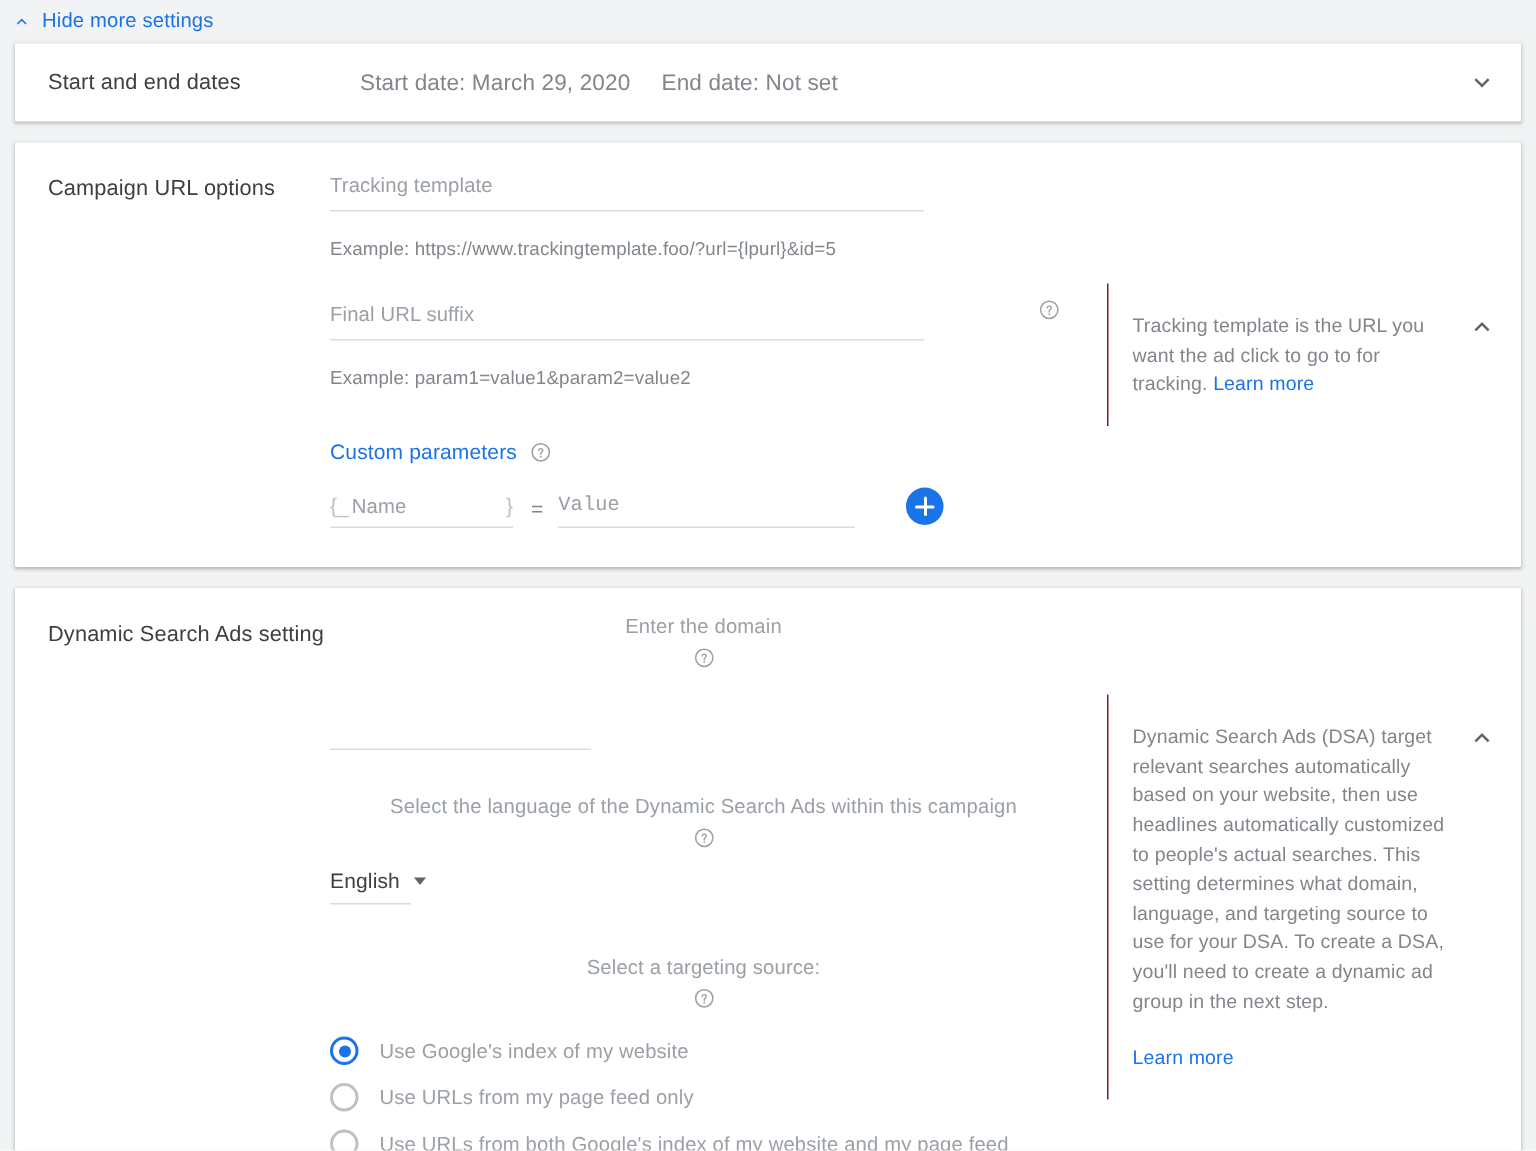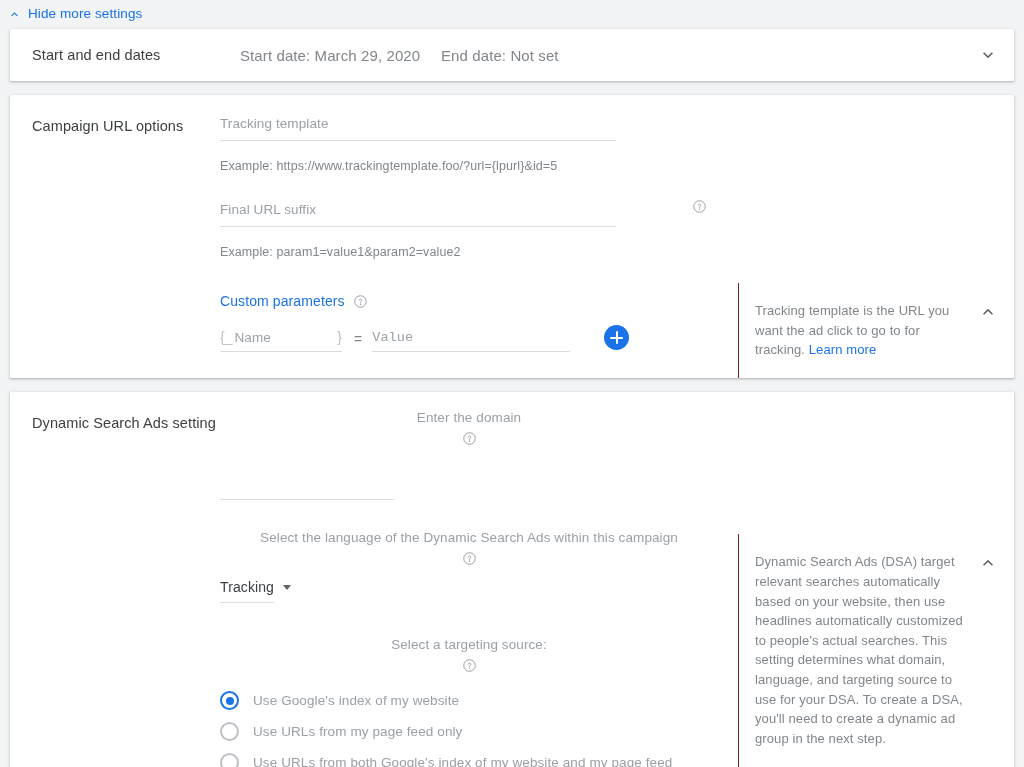--- a/index.html
+++ b/index.html
@@ -79,21 +79,21 @@
     width: 20px;
     height: 20px;
     flex: none;
     margin-right: 4px;
     cursor: pointer;
   }
 
   
   .card-split {
     display: flex;
-    align-items: flex-end;
+    align-items: center;
   }
   .col-form {
     width: 728px;
     flex: none;
     display: flex;
     padding: 18px 0 26px 0;
     box-sizing: border-box;
   }
   .col-help {
     flex: 1;
@@ -448,21 +448,21 @@
         <div class="dsa-label lang-label">
           <span>Select the language of the Dynamic Search Ads within this campaign</span>
           <svg class="help-icon" viewBox="0 0 24 24">
             <circle cx="12" cy="12" r="9.2" fill="none" stroke="#9aa0a6" stroke-width="1.6"></circle>
             <path d="M12 14.3v-.6c0-.9.4-1.4 1.1-2 .7-.6 1-1 1-1.7 0-1.1-.9-1.9-2.1-1.9-1.1 0-2 .7-2.2 1.8" fill="none" stroke="#9aa0a6" stroke-width="1.5" stroke-linecap="round"></path>
             <circle cx="12" cy="16.6" r="1" fill="#9aa0a6"></circle>
           </svg>
         </div>
 
         <div class="select-lang">
-          <span class="select-lang-value">Tracking</span>
+          <span class="select-lang-value">English</span>
           <span class="caret"></span>
         </div>
 
         <div class="dsa-label targeting-label">
           <span>Select a targeting source:</span>
           <svg class="help-icon" viewBox="0 0 24 24">
             <circle cx="12" cy="12" r="9.2" fill="none" stroke="#9aa0a6" stroke-width="1.6"></circle>
             <path d="M12 14.3v-.6c0-.9.4-1.4 1.1-2 .7-.6 1-1 1-1.7 0-1.1-.9-1.9-2.1-1.9-1.1 0-2 .7-2.2 1.8" fill="none" stroke="#9aa0a6" stroke-width="1.5" stroke-linecap="round"></path>
             <circle cx="12" cy="16.6" r="1" fill="#9aa0a6"></circle>
           </svg>

